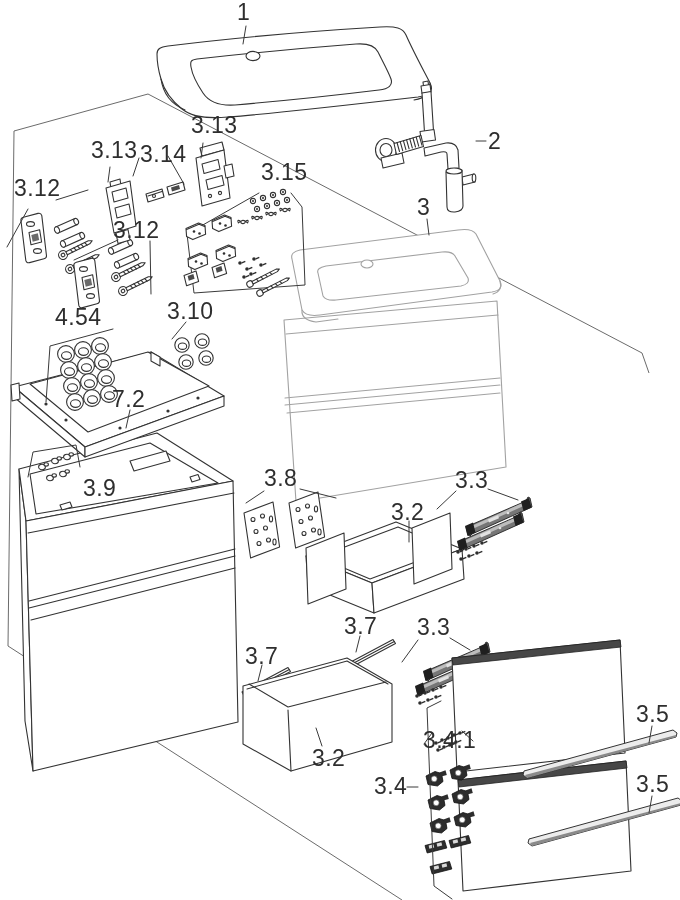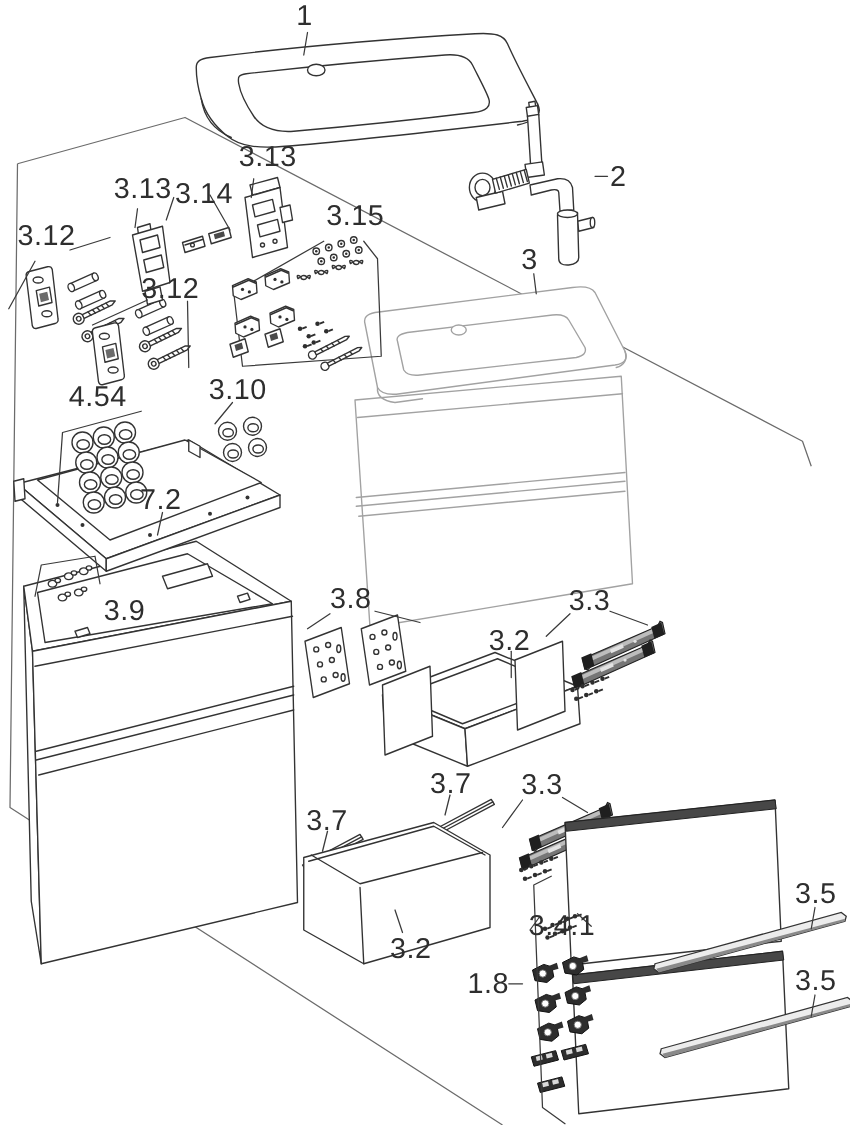--- a/index.html
+++ b/index.html
@@ -424,16 +424,16 @@
   <div class="lbl" style="left:112px;top:387px">7.2</div>
   <div class="lbl" style="left:83px;top:476px">3.9</div>
   <div class="lbl" style="left:264px;top:466px">3.8</div>
   <div class="lbl" style="left:391px;top:500px">3.2</div>
   <div class="lbl" style="left:455px;top:468px">3.3</div>
   <div class="lbl" style="left:344px;top:614px">3.7</div>
   <div class="lbl" style="left:245px;top:644px">3.7</div>
   <div class="lbl" style="left:417px;top:615px">3.3</div>
   <div class="lbl" style="left:312px;top:746px">3.2</div>
   <div class="lbl" style="left:423px;top:728px">3.4.1</div>
-  <div class="lbl" style="left:374px;top:774px">1.8</div>
+  <div class="lbl" style="left:374px;top:774px">3.4</div>
   <div class="lbl" style="left:636px;top:702px">3.5</div>
   <div class="lbl" style="left:636px;top:772px">3.5</div>
 </div>
 
 </body></html>

